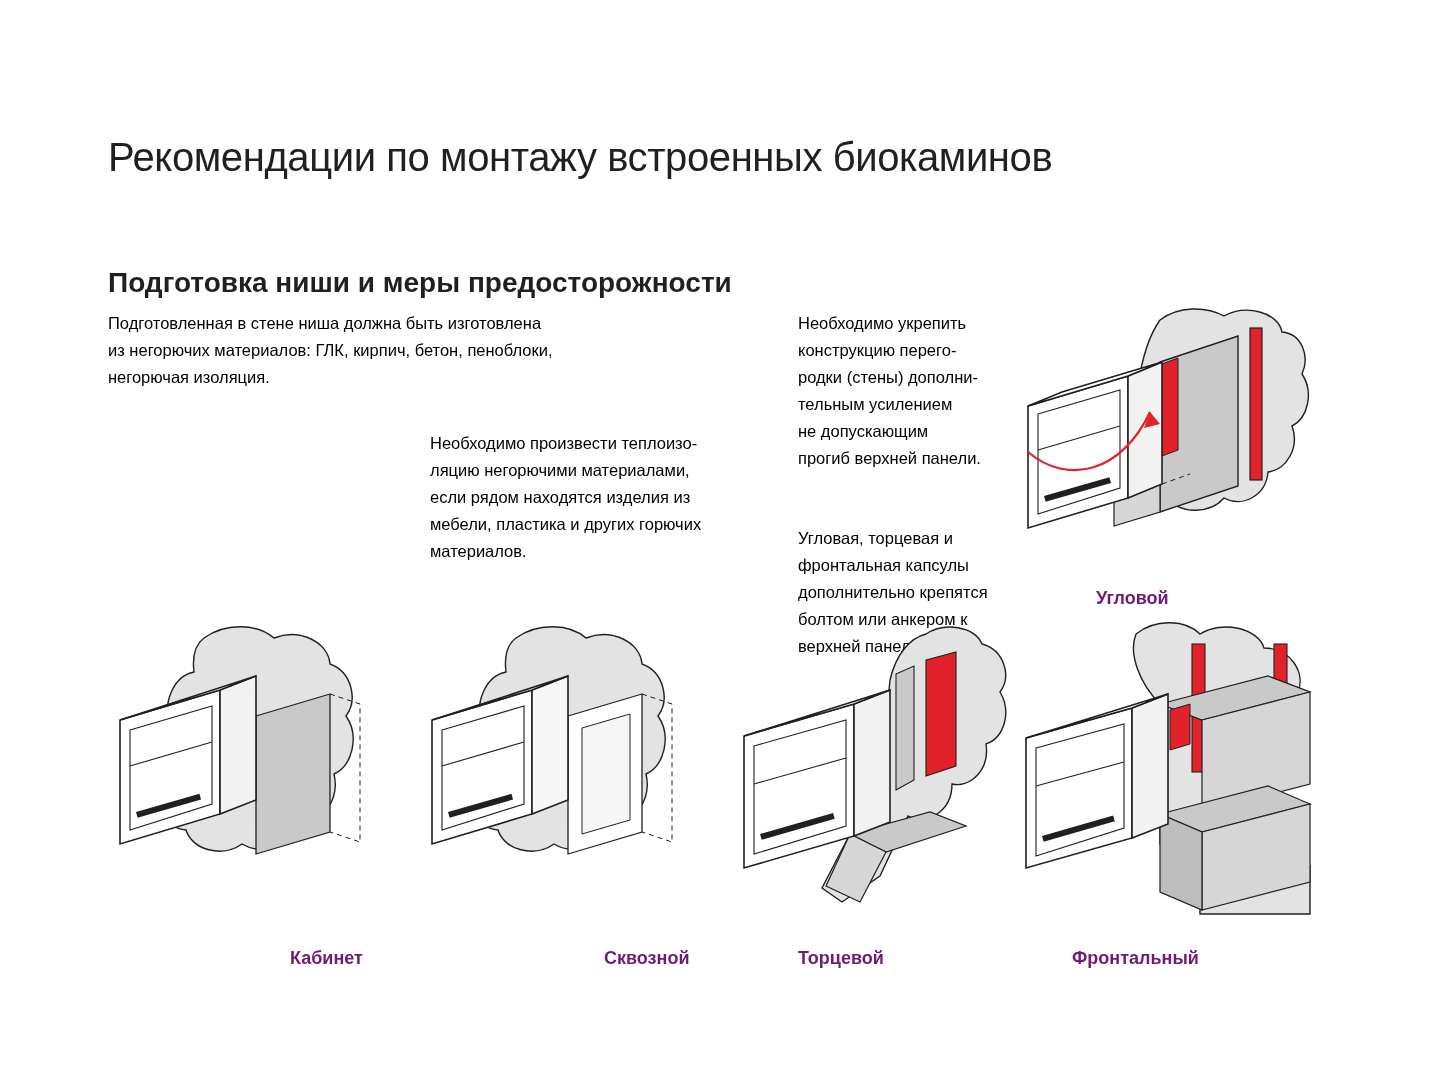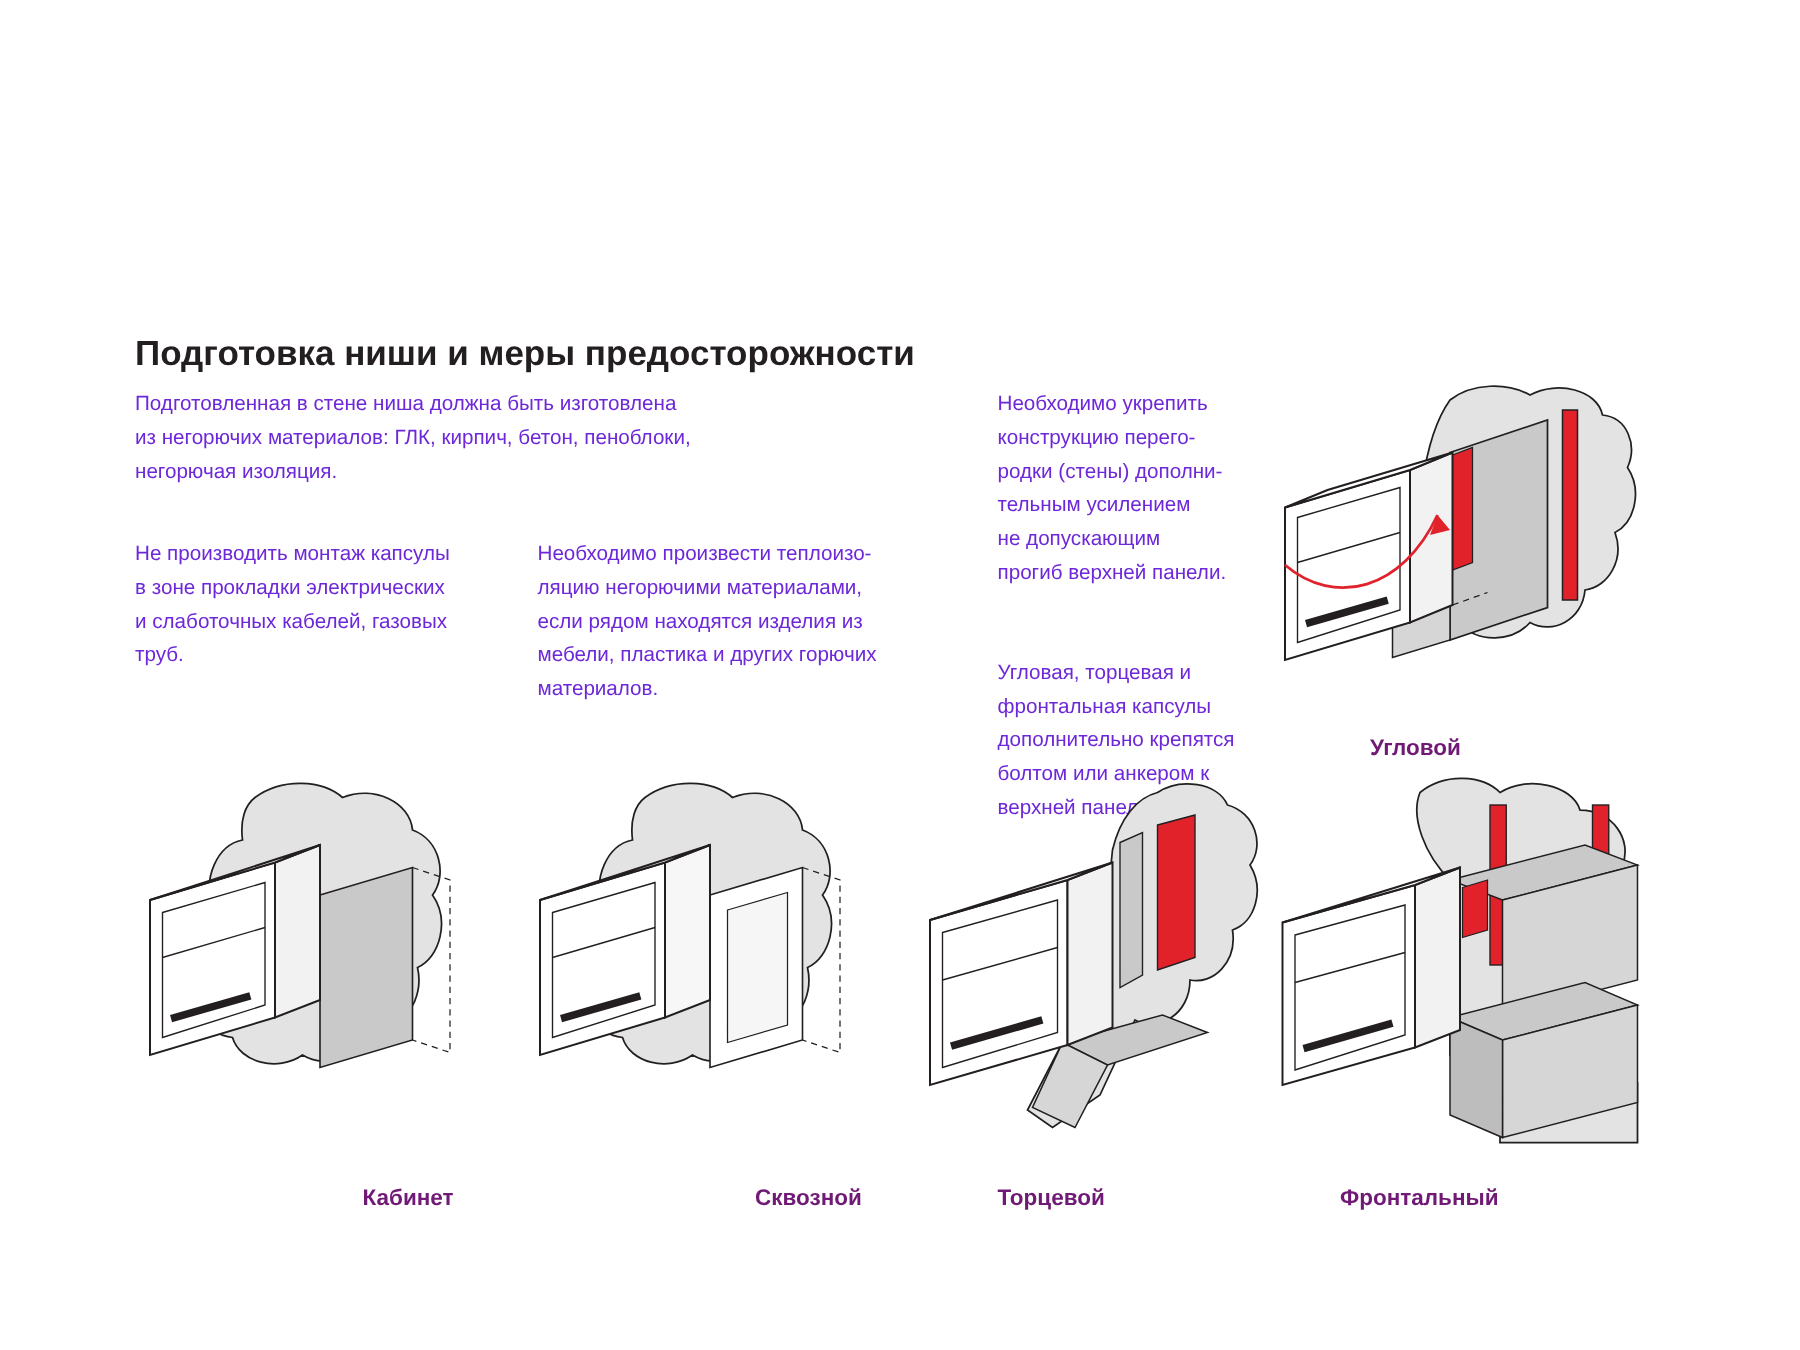--- a/index.html
+++ b/index.html
@@ -41,21 +41,21 @@
     font-weight: 700;
     color: #231f20;
     white-space: nowrap;
   }
 
   
   .para {
     position: absolute;
     font-size: 16.5px;
     line-height: 27px;
-    color: #6d28d9;
+    color: #000000;
     white-space: pre-line;
   }
   .p-intro   { left: 108px; top: 310px;  width: 600px; }
   .p-left    { left: 108px; top: 430px;  width: 300px; }
   .p-mid     { left: 430px; top: 430px;  width: 330px; }
   .p-right1  { left: 798px; top: 310px;  width: 250px; }
   .p-right2  { left: 798px; top: 525px;  width: 250px; }
 
   
   .caption {
@@ -73,29 +73,26 @@
 
   
   .fig { position: absolute; }
   .fig svg { display: block; }
 </style>
 </head>
 <body>
 
 <div class="page">
 
+  <h1 class="main-title">Рекомендации по монтажу встроенных биокаминов</h1>
   <h2 class="section-title">Подготовка ниши и меры предосторожности</h2>
 
   <div class="para p-intro">Подготовленная в стене ниша должна быть изготовлена
 из негорючих материалов: ГЛК, кирпич, бетон, пеноблоки,
 негорючая изоляция.</div>
-  <div class="para p-left">Не производить монтаж капсулы
-в зоне прокладки электрических
-и слаботочных кабелей, газовых
-труб.</div>
   <div class="para p-mid">Необходимо произвести теплоизо-
 ляцию негорючими материалами,
 если рядом находятся изделия из
 мебели, пластика и других горючих
 материалов.</div>
   <div class="para p-right1">Необходимо укрепить
 конструкцию перего-
 родки (стены) дополни-
 тельным усилением
 не допускающим

